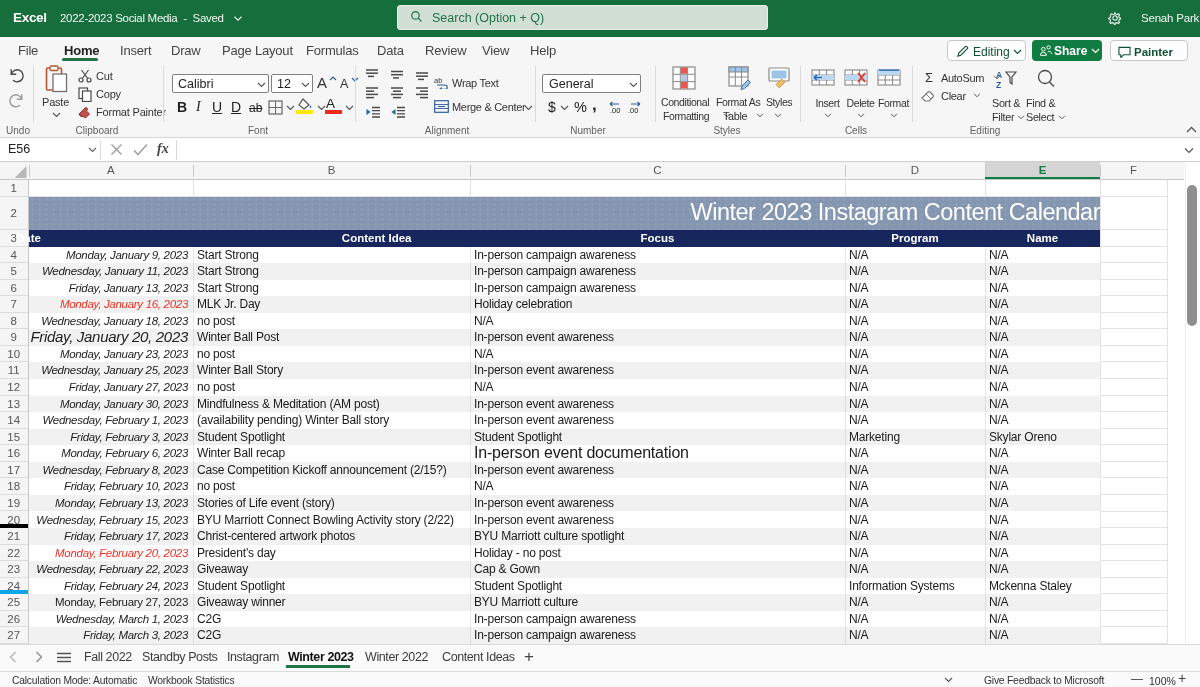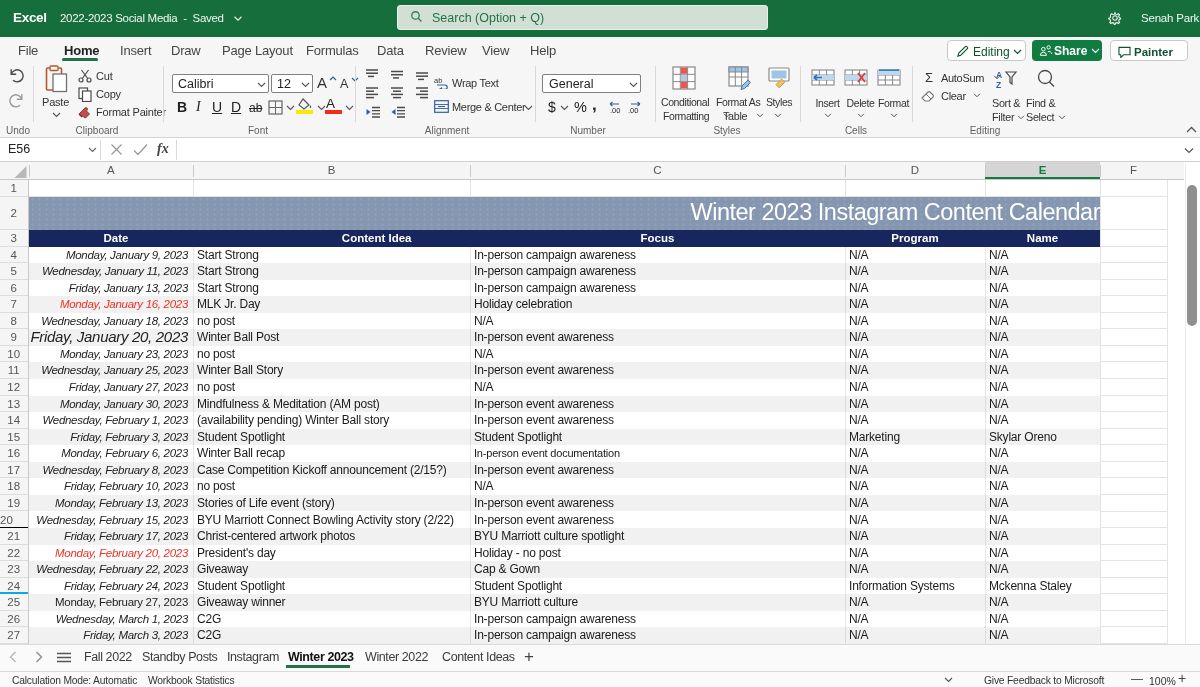--- a/index.html
+++ b/index.html
@@ -380,43 +380,43 @@
 <div class="a" style="left:0;top:345.9px;width:27.5px;height:16.6px;border-bottom:1px solid #dcdcdc;color:#555;font-size:11.5px;text-align:center;line-height:16.6px">10</div>
 <div class="a" style="left:0;top:362.4px;width:27.5px;height:16.6px;border-bottom:1px solid #dcdcdc;color:#555;font-size:11.5px;text-align:center;line-height:16.6px">11</div>
 <div class="a" style="left:0;top:379.0px;width:27.5px;height:16.6px;border-bottom:1px solid #dcdcdc;color:#555;font-size:11.5px;text-align:center;line-height:16.6px">12</div>
 <div class="a" style="left:0;top:395.6px;width:27.5px;height:16.6px;border-bottom:1px solid #dcdcdc;color:#555;font-size:11.5px;text-align:center;line-height:16.6px">13</div>
 <div class="a" style="left:0;top:412.1px;width:27.5px;height:16.6px;border-bottom:1px solid #dcdcdc;color:#555;font-size:11.5px;text-align:center;line-height:16.6px">14</div>
 <div class="a" style="left:0;top:428.7px;width:27.5px;height:16.6px;border-bottom:1px solid #dcdcdc;color:#555;font-size:11.5px;text-align:center;line-height:16.6px">15</div>
 <div class="a" style="left:0;top:445.2px;width:27.5px;height:16.6px;border-bottom:1px solid #dcdcdc;color:#555;font-size:11.5px;text-align:center;line-height:16.6px">16</div>
 <div class="a" style="left:0;top:461.8px;width:27.5px;height:16.6px;border-bottom:1px solid #dcdcdc;color:#555;font-size:11.5px;text-align:center;line-height:16.6px">17</div>
 <div class="a" style="left:0;top:478.4px;width:27.5px;height:16.6px;border-bottom:1px solid #dcdcdc;color:#555;font-size:11.5px;text-align:center;line-height:16.6px">18</div>
 <div class="a" style="left:0;top:494.9px;width:27.5px;height:16.6px;border-bottom:1px solid #dcdcdc;color:#555;font-size:11.5px;text-align:center;line-height:16.6px">19</div>
-<div class="a" style="left:0;top:511.5px;width:27.5px;height:16.6px;border-bottom:1px solid #000000;color:#555;font-size:11.5px;line-height:16.6px">20</div>
+<div class="a" style="left:0;top:511.5px;width:27.5px;height:16.6px;border-bottom:4px solid #000000;color:#555;font-size:11.5px;text-align:center;line-height:16.6px">20</div>
 <div class="a" style="left:0;top:528.1px;width:27.5px;height:16.6px;border-bottom:1px solid #dcdcdc;color:#555;font-size:11.5px;text-align:center;line-height:16.6px">21</div>
 <div class="a" style="left:0;top:544.6px;width:27.5px;height:16.6px;border-bottom:1px solid #dcdcdc;color:#555;font-size:11.5px;text-align:center;line-height:16.6px">22</div>
 <div class="a" style="left:0;top:561.2px;width:27.5px;height:16.6px;border-bottom:1px solid #dcdcdc;color:#555;font-size:11.5px;text-align:center;line-height:16.6px">23</div>
-<div class="a" style="left:0;top:577.8px;width:27.5px;height:16.6px;border-bottom:2px solid #0ea5e9;color:#555;font-size:11.5px;text-align:center;line-height:16.6px">24</div>
+<div class="a" style="left:0;top:577.8px;width:27.5px;height:16.6px;border-bottom:4px solid #0ea5e9;color:#555;font-size:11.5px;text-align:center;line-height:16.6px">24</div>
 <div class="a" style="left:0;top:594.3px;width:27.5px;height:16.6px;border-bottom:1px solid #dcdcdc;color:#555;font-size:11.5px;text-align:center;line-height:16.6px">25</div>
 <div class="a" style="left:0;top:610.9px;width:27.5px;height:16.6px;border-bottom:1px solid #dcdcdc;color:#555;font-size:11.5px;text-align:center;line-height:16.6px">26</div>
 <div class="a" style="left:0;top:627.4px;width:27.5px;height:16.6px;border-bottom:1px solid #dcdcdc;color:#555;font-size:11.5px;text-align:center;line-height:16.6px">27</div>
 <div class="a" style="left:193.0px;top:180.0px;width:1px;height:17px;background:#e3e3e3"></div>
 <div class="a" style="left:470.0px;top:180.0px;width:1px;height:17px;background:#e3e3e3"></div>
 <div class="a" style="left:845.0px;top:180.0px;width:1px;height:17px;background:#e3e3e3"></div>
 <div class="a" style="left:985.0px;top:180.0px;width:1px;height:17px;background:#e3e3e3"></div>
 <div class="a" style="left:1100.0px;top:180.0px;width:1px;height:17px;background:#e3e3e3"></div>
 <div class="a" style="left:1166.7px;top:180.0px;width:1px;height:17px;background:#e3e3e3"></div>
 <div class="a" style="left:28.5px;top:196.0px;width:1138.7px;height:1px;background:#e3e3e3"></div>
 <div class="a" style="left:28.5px;top:197.0px;width:1071.5px;height:32.5px;background:#8496B0;background-image:radial-gradient(circle, rgba(255,255,255,0.09) 1px, transparent 1.4px);background-size:7px 5px"></div>
 <div class="a" style="left:28.5px;top:198.5px;width:1071.5px;text-align:right;font-size:23.5px;font-weight:normal;color:#fff;letter-spacing:-0.5px">Winter 2023 Instagram Content Calendar</div>
 <div class="a" style="left:1100px;top:197.0px;width:1px;height:32.5px;background:#e3e3e3"></div>
 <div class="a" style="left:1166.7px;top:197.0px;width:1px;height:32.5px;background:#e3e3e3"></div>
 <div class="a" style="left:1100px;top:228.5px;width:67.20000000000005px;height:1px;background:#e3e3e3"></div>
 <div class="a" style="left:1100px;top:245.5px;width:67.20000000000005px;height:1px;background:#e3e3e3"></div>
 <div class="a" style="left:28.5px;top:229.5px;width:1071.5px;height:17.0px;background:#17265c"></div>
-<div class="a" style="left:36px;top:231.5px;width:160px;text-align:center;font-size:11.5px;font-weight:bold;color:#fff">Date</div>
+<div class="a" style="left:16px;top:231.5px;width:160px;text-align:left;font-size:11.5px;font-weight:bold;color:#fff">Date</div>
 <div class="a" style="left:251.5px;top:231.5px;width:160px;text-align:right;font-size:11.5px;font-weight:bold;color:#fff">Content Idea</div>
 <div class="a" style="left:577.5px;top:231.5px;width:160px;text-align:center;font-size:11.5px;font-weight:bold;color:#fff">Focus</div>
 <div class="a" style="left:835.0px;top:231.5px;width:160px;text-align:center;font-size:11.5px;font-weight:bold;color:#fff">Program</div>
 <div class="a" style="left:962.5px;top:231.5px;width:160px;text-align:center;font-size:11.5px;font-weight:bold;color:#fff">Name</div>
 <div class="a" style="left:1100px;top:229.5px;width:1px;height:17.0px;background:#e3e3e3"></div>
 <div class="a" style="left:1166.7px;top:229.5px;width:1px;height:17.0px;background:#e3e3e3"></div>
 <div class="a" style="left:28.5px;top:246.5px;width:1071.5px;height:16.6px;background:#fff"></div>
 <div class="a" style="left:28.5px;top:246.5px;width:159.5px;height:16.6px;line-height:16.6px;text-align:right;font-style:italic;font-size:11.5px;letter-spacing:-0.3px;color:#222;white-space:nowrap;overflow:hidden">Monday, January 9, 2023</div>
 <div class="a" style="left:197px;top:246.5px;width:272px;height:16.6px;line-height:16.6px;font-size:12px;letter-spacing:-0.2px;color:#1a1a1a;white-space:nowrap;overflow:hidden">Start Strong</div>
 <div class="a" style="left:474px;top:246.5px;width:370px;height:16.6px;line-height:16.6px;font-size:12px;letter-spacing:-0.2px;color:#1a1a1a;white-space:nowrap;overflow:hidden">In-person campaign awareness</div>
@@ -496,21 +496,21 @@
 <div class="a" style="left:28.5px;top:428.7px;width:1071.5px;height:16.6px;background:#f1f1f1"></div>
 <div class="a" style="left:28.5px;top:428.7px;width:159.5px;height:16.6px;line-height:16.6px;text-align:right;font-style:italic;font-size:11.5px;letter-spacing:-0.3px;color:#222;white-space:nowrap;overflow:hidden">Friday, February 3, 2023</div>
 <div class="a" style="left:197px;top:428.7px;width:272px;height:16.6px;line-height:16.6px;font-size:12px;letter-spacing:-0.2px;color:#1a1a1a;white-space:nowrap;overflow:hidden">Student Spotlight</div>
 <div class="a" style="left:474px;top:428.7px;width:370px;height:16.6px;line-height:16.6px;font-size:12px;letter-spacing:-0.2px;color:#1a1a1a;white-space:nowrap;overflow:hidden">Student Spotlight</div>
 <div class="a" style="left:849px;top:428.7px;width:135px;height:16.6px;line-height:16.6px;font-size:12px;letter-spacing:-0.2px;color:#1a1a1a;white-space:nowrap;overflow:hidden">Marketing</div>
 <div class="a" style="left:989px;top:428.7px;width:110px;height:16.6px;line-height:16.6px;font-size:12px;letter-spacing:-0.2px;color:#1a1a1a;white-space:nowrap;overflow:hidden">Skylar Oreno</div>
 <div class="a" style="left:1100px;top:444.2px;width:67.20000000000005px;height:1px;background:#e3e3e3"></div>
 <div class="a" style="left:28.5px;top:445.2px;width:1071.5px;height:16.6px;background:#fff"></div>
 <div class="a" style="left:28.5px;top:445.2px;width:159.5px;height:16.6px;line-height:16.6px;text-align:right;font-style:italic;font-size:11.5px;letter-spacing:-0.3px;color:#222;white-space:nowrap;overflow:hidden">Monday, February 6, 2023</div>
 <div class="a" style="left:197px;top:445.2px;width:272px;height:16.6px;line-height:16.6px;font-size:12px;letter-spacing:-0.2px;color:#1a1a1a;white-space:nowrap;overflow:hidden">Winter Ball recap</div>
-<div class="a" style="left:474px;top:445.2px;width:370px;height:16.6px;line-height:16.6px;font-size:11px;letter-spacing:-0.2px;color:#1a1a1a;white-space:nowrap;overflow:hidden">In-person event documentation</div>
+<div class="a" style="left:474px;top:445.2px;width:370px;height:16.6px;line-height:16.6px;font-size:16px;letter-spacing:-0.2px;color:#1a1a1a;white-space:nowrap;overflow:hidden">In-person event documentation</div>
 <div class="a" style="left:849px;top:445.2px;width:135px;height:16.6px;line-height:16.6px;font-size:12px;letter-spacing:-0.2px;color:#1a1a1a;white-space:nowrap;overflow:hidden">N/A</div>
 <div class="a" style="left:989px;top:445.2px;width:110px;height:16.6px;line-height:16.6px;font-size:12px;letter-spacing:-0.2px;color:#1a1a1a;white-space:nowrap;overflow:hidden">N/A</div>
 <div class="a" style="left:1100px;top:460.8px;width:67.20000000000005px;height:1px;background:#e3e3e3"></div>
 <div class="a" style="left:28.5px;top:461.8px;width:1071.5px;height:16.6px;background:#f1f1f1"></div>
 <div class="a" style="left:28.5px;top:461.8px;width:159.5px;height:16.6px;line-height:16.6px;text-align:right;font-style:italic;font-size:11.5px;letter-spacing:-0.3px;color:#222;white-space:nowrap;overflow:hidden">Wednesday, February 8, 2023</div>
 <div class="a" style="left:197px;top:461.8px;width:272px;height:16.6px;line-height:16.6px;font-size:12px;letter-spacing:-0.2px;color:#1a1a1a;white-space:nowrap;overflow:hidden">Case Competition Kickoff announcement (2/15?)</div>
 <div class="a" style="left:474px;top:461.8px;width:370px;height:16.6px;line-height:16.6px;font-size:12px;letter-spacing:-0.2px;color:#1a1a1a;white-space:nowrap;overflow:hidden">In-person event awareness</div>
 <div class="a" style="left:849px;top:461.8px;width:135px;height:16.6px;line-height:16.6px;font-size:12px;letter-spacing:-0.2px;color:#1a1a1a;white-space:nowrap;overflow:hidden">N/A</div>
 <div class="a" style="left:989px;top:461.8px;width:110px;height:16.6px;line-height:16.6px;font-size:12px;letter-spacing:-0.2px;color:#1a1a1a;white-space:nowrap;overflow:hidden">N/A</div>
 <div class="a" style="left:1100px;top:477.4px;width:67.20000000000005px;height:1px;background:#e3e3e3"></div>

